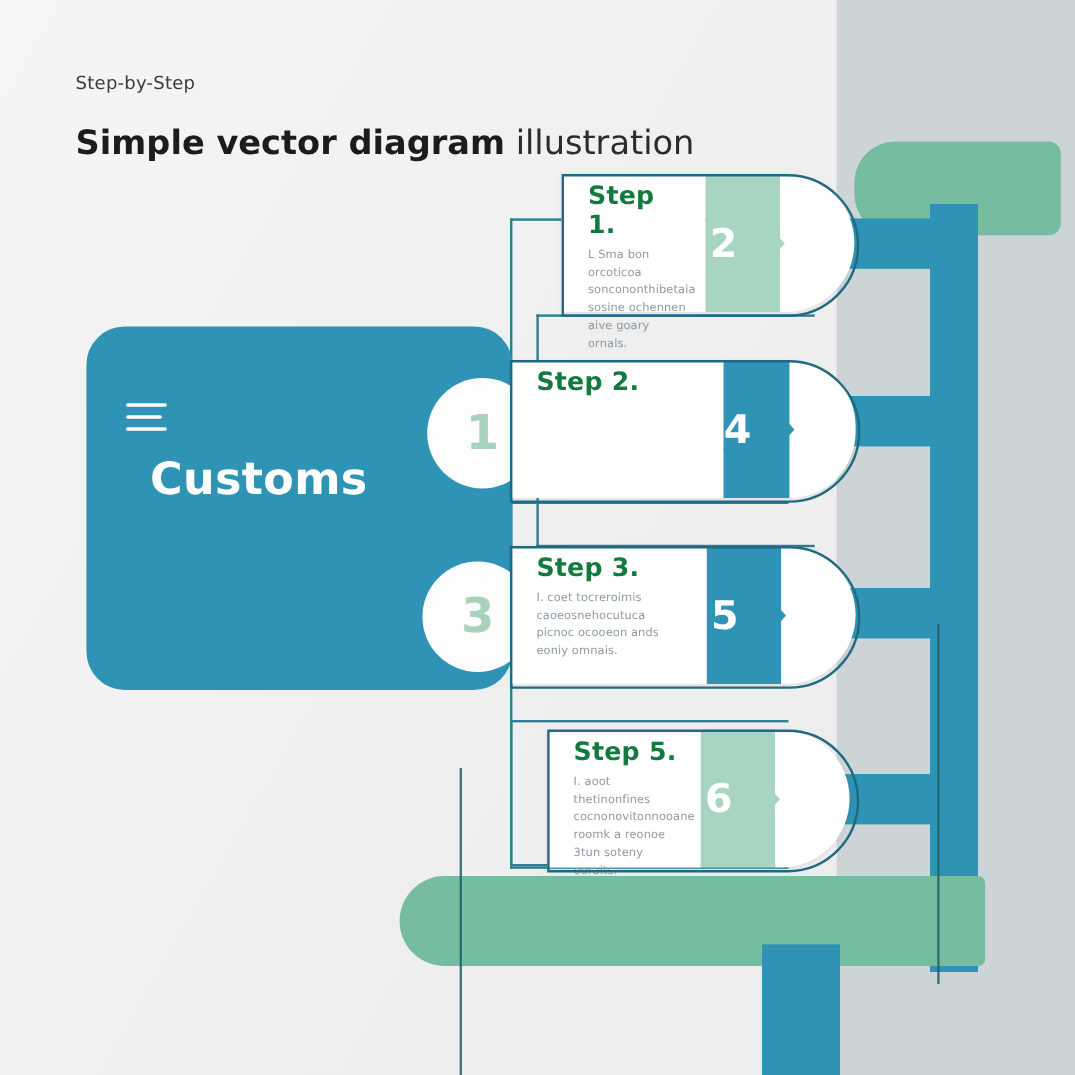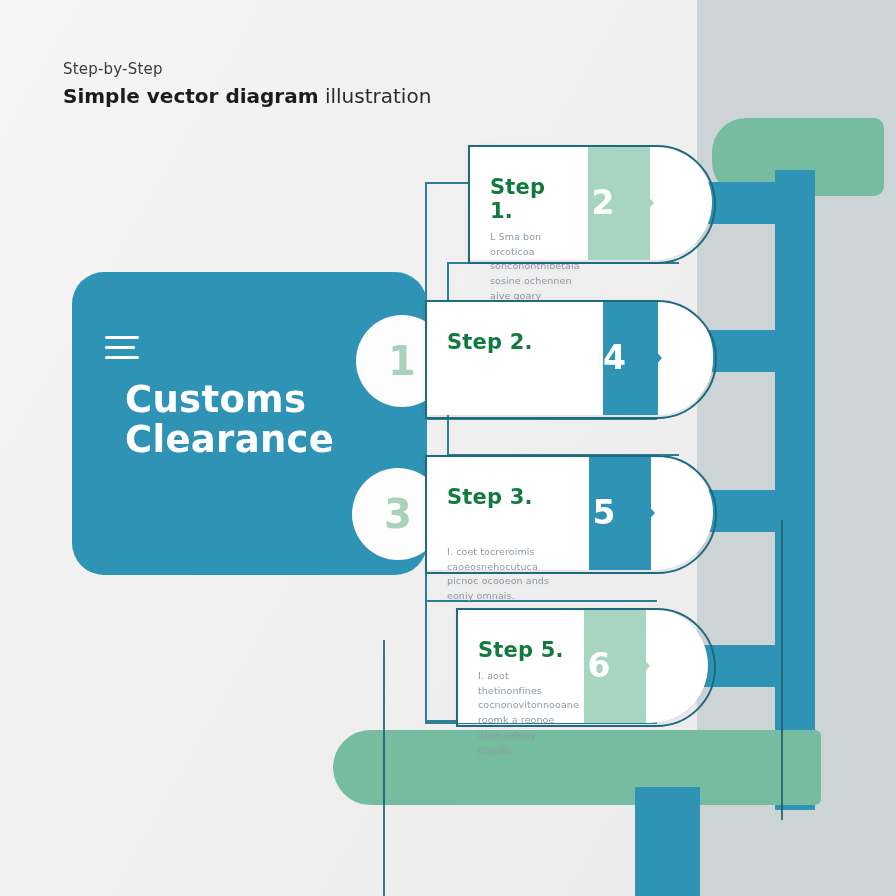--- a/index.html
+++ b/index.html
@@ -39,21 +39,21 @@
   .conn{position:absolute;border:2px solid #2f7f92;background:transparent;}
   .conn-1{left:425px;top:182px;width:230px;height:190px;border-right:none;}
   .conn-2{left:447px;top:262px;width:230px;height:190px;border-right:none;}
   .conn-3{left:425px;top:418px;width:230px;height:300px;border-right:none;}
   .conn-4{left:425px;top:600px;width:230px;height:120px;border-right:none;}
 
   
   .header{position:absolute;left:63px;top:60px;}
   .header .kicker{font-size:15px;color:#3b3b3b;letter-spacing:.2px;
     font-weight:400;line-height:1.25;}
-  .header .title-line{font-size:20px;color:#1c1c1c;line-height:1.3;margin-top:4px;}
+  .header .title-line{font-size:28px;color:#1c1c1c;line-height:1.3;margin-top:22px;}
   .header .title-line b{font-weight:700;}
   .header .title-line span.light{font-weight:400;color:#2b2b2b;}
 
   
   .title-panel{position:absolute;left:72px;top:272px;width:355px;height:303px;
     background:#2e93b5;border-radius:32px;}
   .hamburger{position:absolute;left:105px;top:336px;width:34px;}
   .hamburger i{display:block;height:3px;background:#ffffff;margin-bottom:7px;
     border-radius:2px;}
   .hamburger i:nth-child(2){width:30px;}
@@ -66,21 +66,21 @@
   
   .circle{position:absolute;width:92px;height:92px;border-radius:50%;
     background:#fdfdfd;display:flex;align-items:center;justify-content:center;
     font-size:40px;font-weight:700;color:#a9d2bd;}
   .circle-1{left:356px;top:315px;}
   .circle-3{left:352px;top:468px;}
 
   
   .card{position:absolute;height:115px;display:flex;align-items:stretch;
     filter:drop-shadow(0 1px 2px rgba(0,0,0,.07));}
-  .card .body{background:#ffffff;padding:30px 16px 12px 22px;
+  .card .body{background:#ffffff;padding:6px 16px 12px 22px;
     box-sizing:border-box;display:flex;flex-direction:column;}
   .card .step-label{font-size:21px;font-weight:700;color:#137a3f;
     margin-bottom:7px;letter-spacing:.2px;}
   .card .lorem{font-size:9.5px;line-height:1.55;color:#8e9aa4;
     letter-spacing:.1px;filter:blur(.45px);max-width:108px;}
   .card .numblock{position:relative;display:flex;align-items:center;
     justify-content:center;box-sizing:border-box;}
   .card .numblock .num{font-size:33px;font-weight:600;color:#ffffff;
     position:relative;left:-16px;}
   .card .cap{position:relative;width:62px;background:#ffffff;
@@ -93,21 +93,21 @@
   .card-1 .body{width:120px;}
   .card-1 .numblock{width:62px;background:#a8d5c2;}
   .card-1 .cap .chev{border-left:26px solid #a8d5c2;}
 
   .card-2{left:425px;top:300px;width:288px;}
   .card-2 .body{width:196px;}
   .card-2 .numblock{width:62px;background:#2e93b5;}
   .card-2 .cap .chev{border-left:26px solid #2e93b5;}
 
   .card-3{left:425px;top:455px;width:288px;}
-  .card-3 .body{width:164px;gap:29px;}
+  .card-3 .body{width:164px;}
   .card-3 .numblock{width:62px;background:#2e93b5;}
   .card-3 .cap .chev{border-left:26px solid #2e93b5;}
 
   .card-4{left:456px;top:608px;width:256px;}
   .card-4 .body{width:128px;}
   .card-4 .numblock{width:62px;background:#a8d5c2;}
   .card-4 .cap .chev{border-left:26px solid #a8d5c2;}
 
   .card-ring{position:absolute;border:2px solid #1f6a80;border-radius:0 60px 60px 0;
     pointer-events:none;}
@@ -148,21 +148,20 @@
   </div>
 
   <div class="title-panel"></div>
   <div class="hamburger">
     <i></i>
     <i></i>
     <i></i>
   </div>
   <div class="panel-title">
     <div>Customs</div>
-    <div>Clearance</div>
   </div>
 
   <div class="circle circle-1">1</div>
   <div class="circle circle-3">3</div>
 
   <div class="card card-1">
     <div class="body">
       <div class="step-label">Step 1.</div>
       <div class="lorem">L Sma bon orcoticoa soncononthibetaia sosine ochennen aive goary ornals.</div>
     </div>

